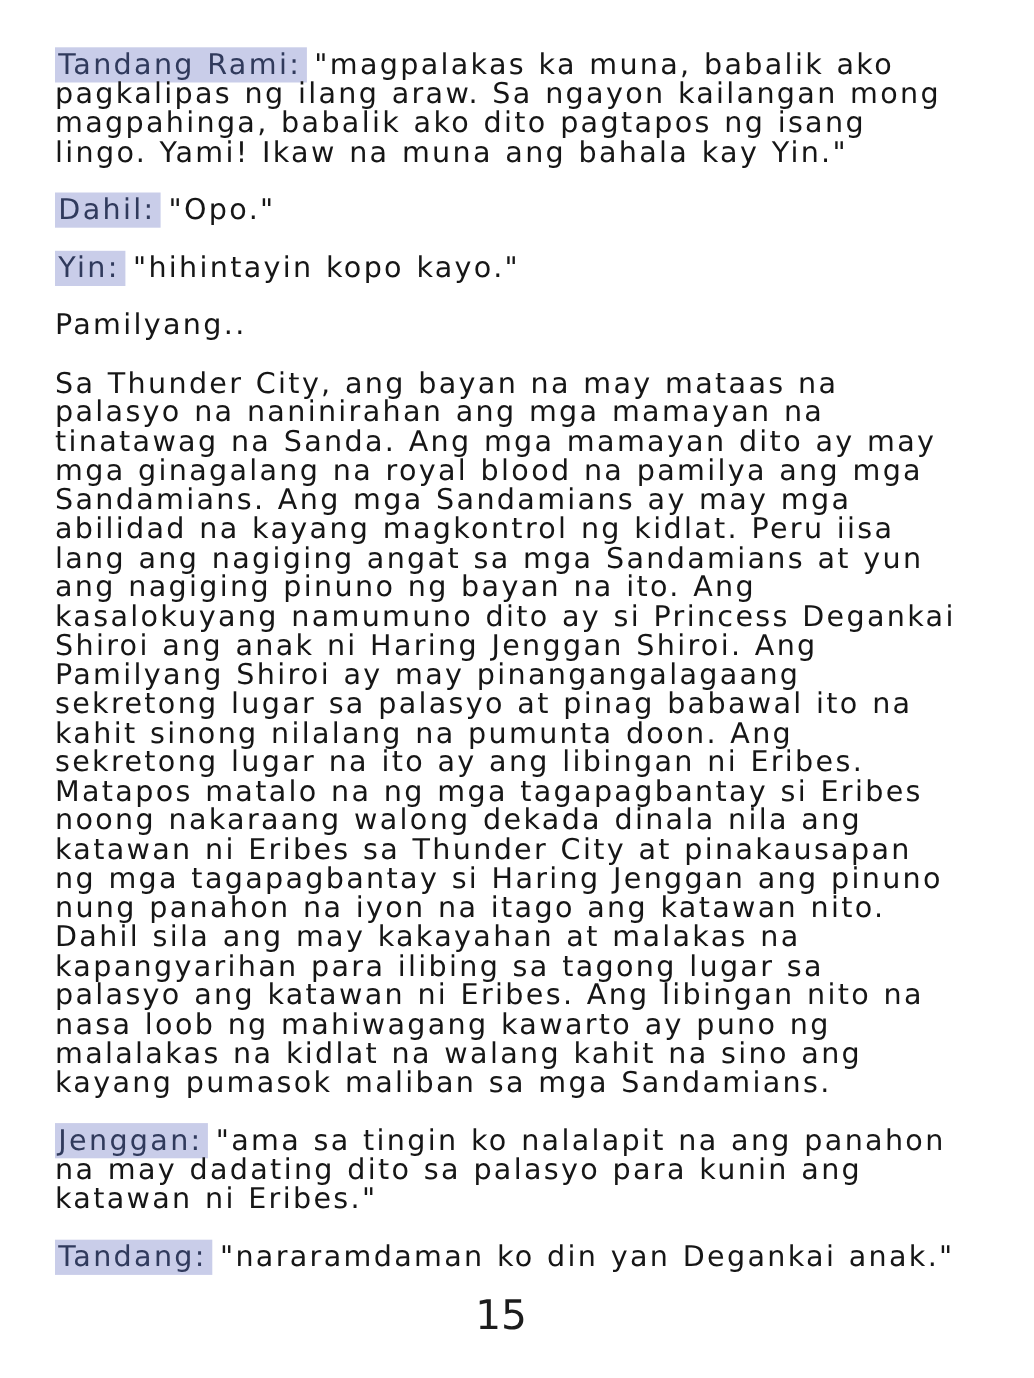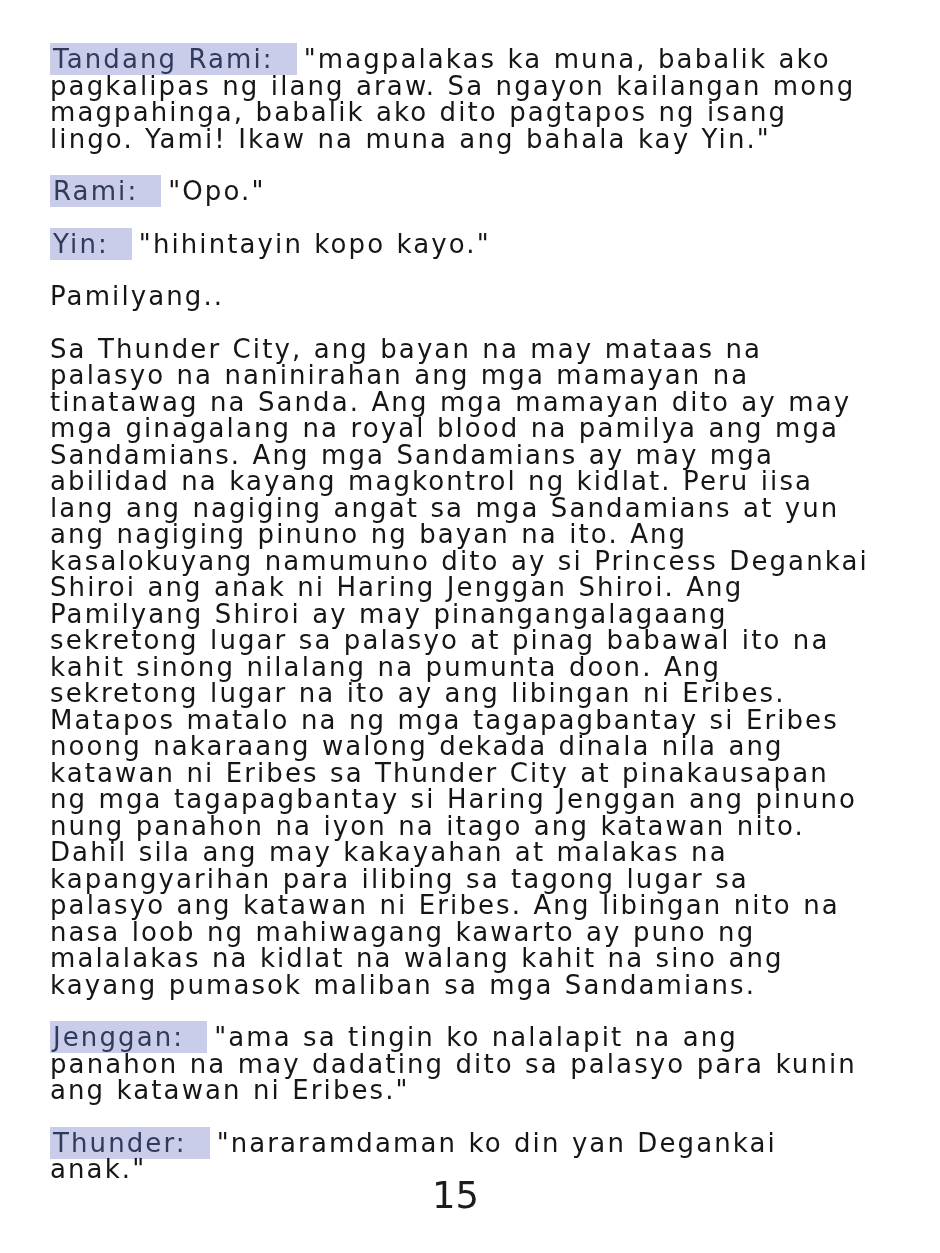--- a/index.html
+++ b/index.html
@@ -25,21 +25,21 @@
     font-size: 26px;
     line-height: 26.5px;
     letter-spacing: 2.1px;
     word-spacing: 1px;
     color: #161616;
     text-align: left;
   }
   .speaker {
     background: #c9cde9;
     color: #303a5c;
-    padding: 1px 23px 1px 3px;
+    padding: 1px 5px 1px 3px;
     margin-right: 7px;
   }
   .speaker:empty { display: none; }
   .page-number {
     position: absolute;
     top: 1174px;
     left: 0;
     width: 911px;
     text-align: center;
     font-family: "DejaVu Sans", sans-serif;
@@ -51,38 +51,38 @@
 </head>
 <body>
 
 <div class="page-content">
 
   <p class="para">
     <span class="speaker">Tandang Rami:</span><span>"magpalakas ka muna, babalik ako pagkalipas ng ilang araw. Sa ngayon kailangan mong magpahinga, babalik ako dito pagtapos ng isang lingo. Yami! Ikaw na muna ang bahala kay Yin."</span>
   </p>
 
   <p class="para">
-    <span class="speaker">Rami:</span><span>"Opo."</span>
+    <span class="speaker">Dahil:</span><span>"Opo."</span>
   </p>
 
   <p class="para">
     <span class="speaker">Yin:</span><span>"hihintayin kopo kayo."</span>
   </p>
 
   <p class="para">
     <span>Pamilyang..</span>
   </p>
 
   <p class="para">
     <span>Sa Thunder City, ang bayan na may mataas na palasyo na naninirahan ang mga mamayan na tinatawag na Sanda. Ang mga mamayan dito ay may mga ginagalang na royal blood na pamilya ang mga Sandamians. Ang mga Sandamians ay may mga abilidad na kayang magkontrol ng kidlat. Peru iisa lang ang nagiging angat sa mga Sandamians at yun ang nagiging pinuno ng bayan na ito. Ang kasalokuyang namumuno dito ay si Princess Degankai Shiroi ang anak ni Haring Jenggan Shiroi. Ang Pamilyang Shiroi ay may pinangangalagaang sekretong lugar sa palasyo at pinag babawal ito na kahit sinong nilalang na pumunta doon. Ang sekretong lugar na ito ay ang libingan ni Eribes. Matapos matalo na ng mga tagapagbantay si Eribes noong nakaraang walong dekada dinala nila ang katawan ni Eribes sa Thunder City at pinakausapan ng mga tagapagbantay si Haring Jenggan ang pinuno nung panahon na iyon na itago ang katawan nito. Dahil sila ang may kakayahan at malakas na kapangyarihan para ilibing sa tagong lugar sa palasyo ang katawan ni Eribes. Ang libingan nito na nasa loob ng mahiwagang kawarto ay puno ng malalakas na kidlat na walang kahit na sino ang kayang pumasok maliban sa mga Sandamians.</span>
   </p>
 
   <p class="para">
     <span class="speaker">Jenggan:</span><span>"ama sa tingin ko nalalapit na ang panahon na may dadating dito sa palasyo para kunin ang katawan ni Eribes."</span>
   </p>
 
   <p class="para">
-    <span class="speaker">Thunder:</span><span>"nararamdaman ko din yan Degankai anak."</span>
+    <span class="speaker">Tandang:</span><span>"nararamdaman ko din yan Degankai anak."</span>
   </p>
 
 </div>
 
 <div class="page-number">15</div>
 
 </body></html>

